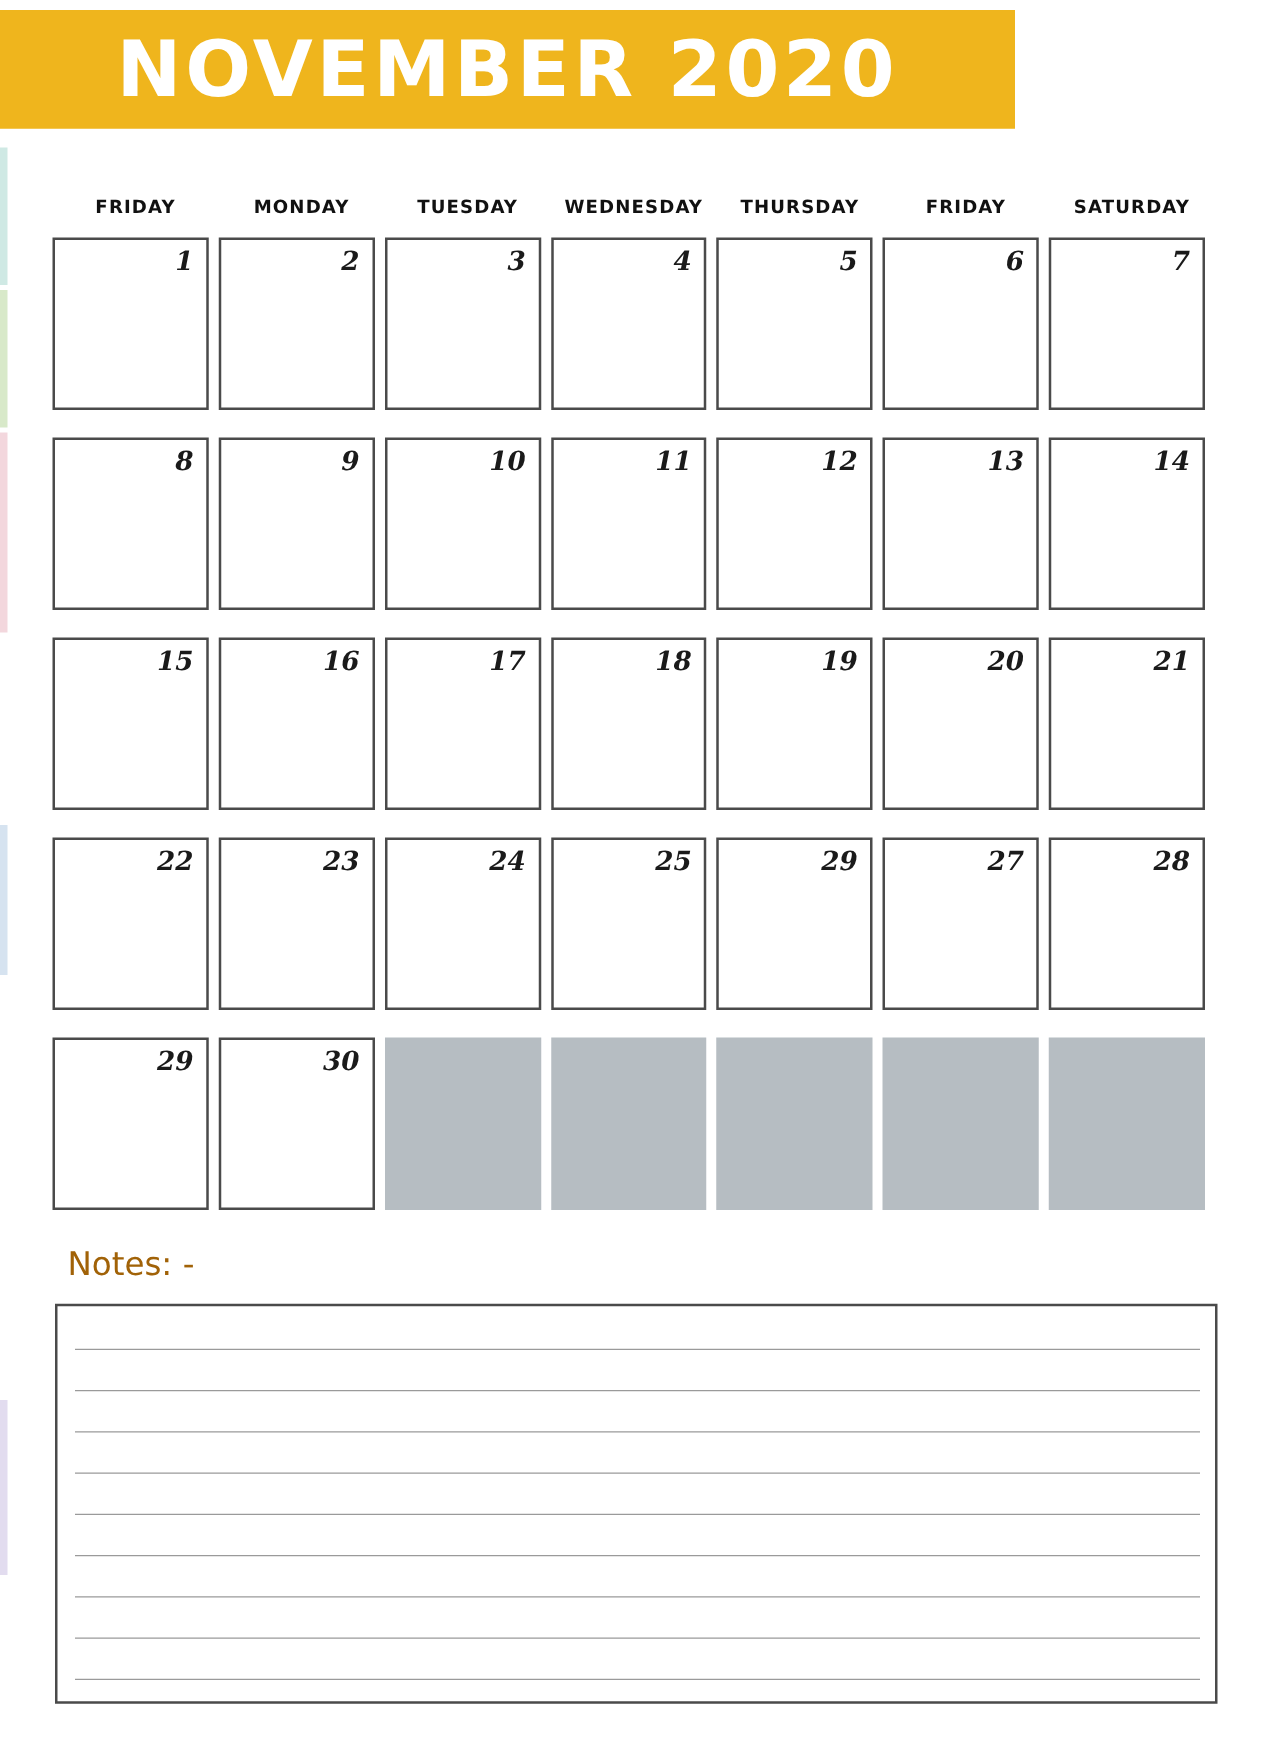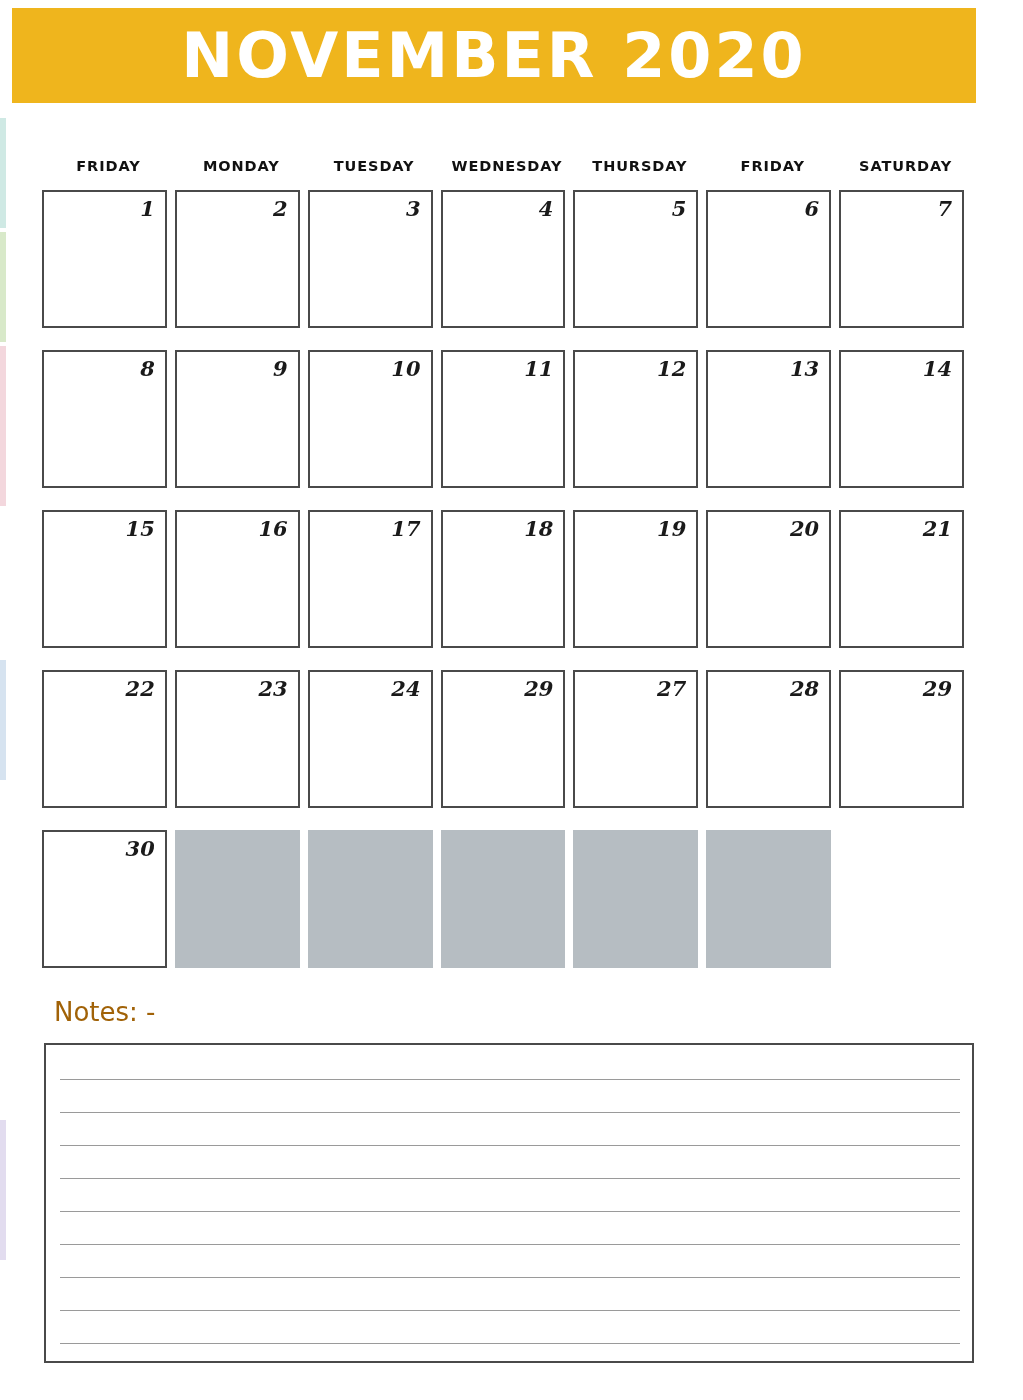--- a/index.html
+++ b/index.html
@@ -18,23 +18,23 @@
     position: relative;
     width: 1023px;
     height: 1400px;
     background: #ffffff;
     box-sizing: border-box;
   }
 
   
   .header-banner {
     position: absolute;
-    left: 12px;
+    left: 0;
     top: 8px;
-    width: 964px;
+    width: 812px;
     height: 95px;
     background: #efb51d;
     display: flex;
     align-items: center;
     justify-content: center;
   }
   .header-title {
     color: #ffffff;
     font-family: "DejaVu Sans", sans-serif;
     font-weight: bold;
@@ -255,20 +255,23 @@
         <div class="day-number">21</div>
       </div>
       <div class="day-cell">
         <div class="day-number">22</div>
       </div>
       <div class="day-cell">
         <div class="day-number">23</div>
       </div>
       <div class="day-cell">
         <div class="day-number">24</div>
+      </div>
+      <div class="day-cell">
+        <div class="day-number">25</div>
       </div>
       <div class="day-cell">
         <div class="day-number">29</div>
       </div>
       <div class="day-cell">
         <div class="day-number">27</div>
       </div>
       <div class="day-cell">
         <div class="day-number">28</div>
       </div>

